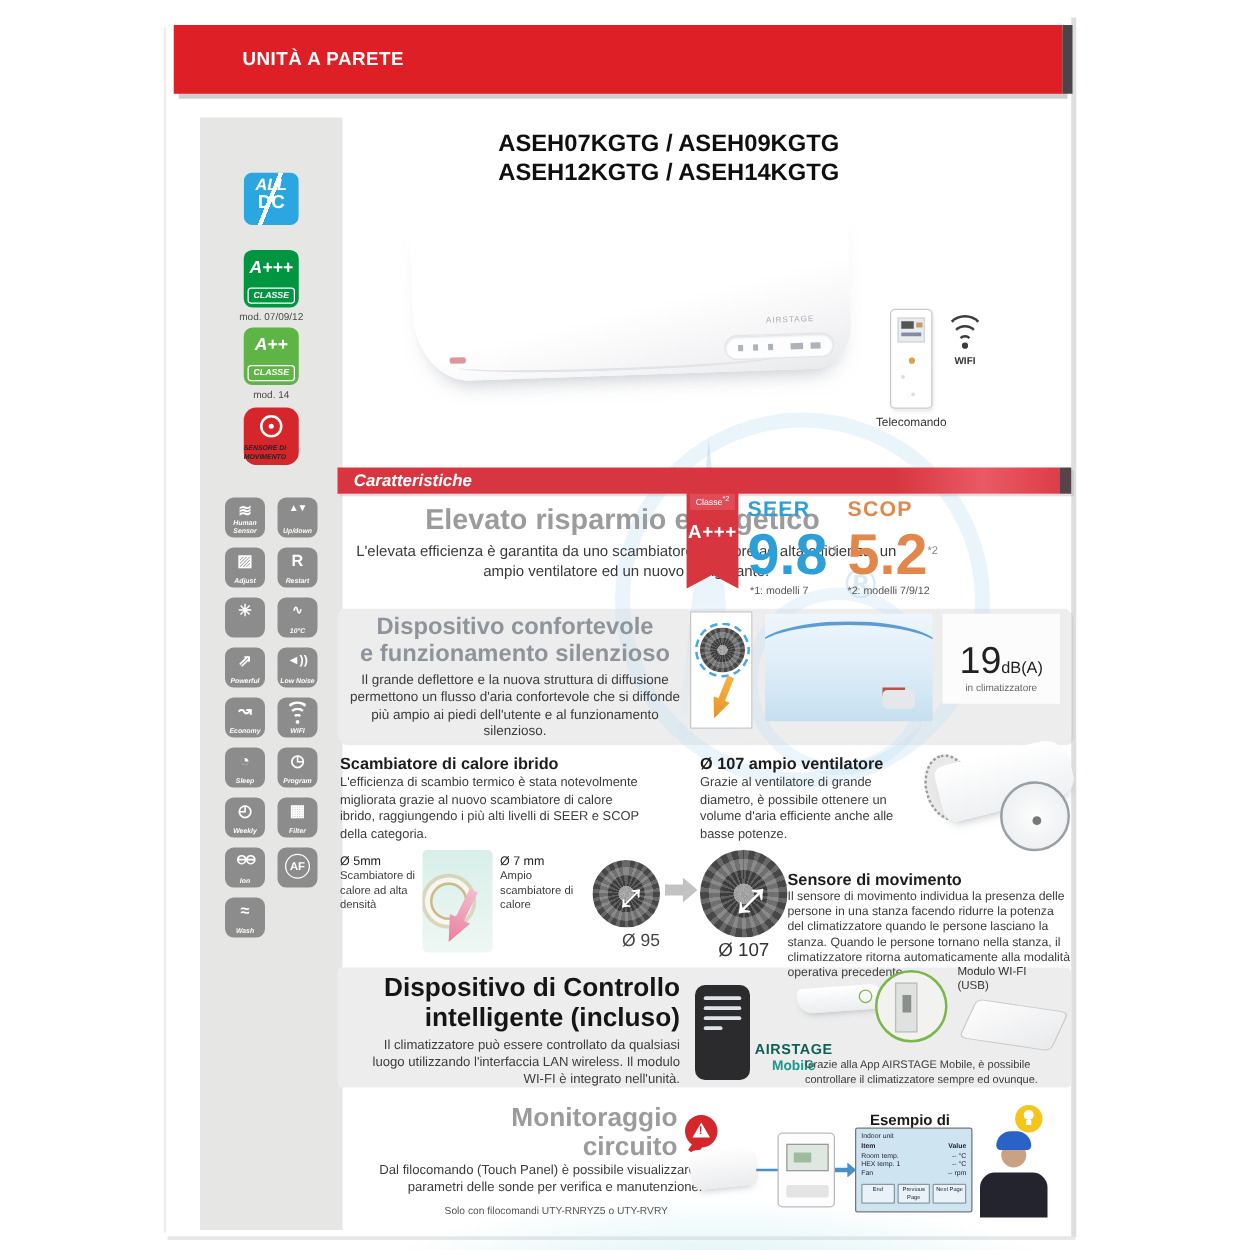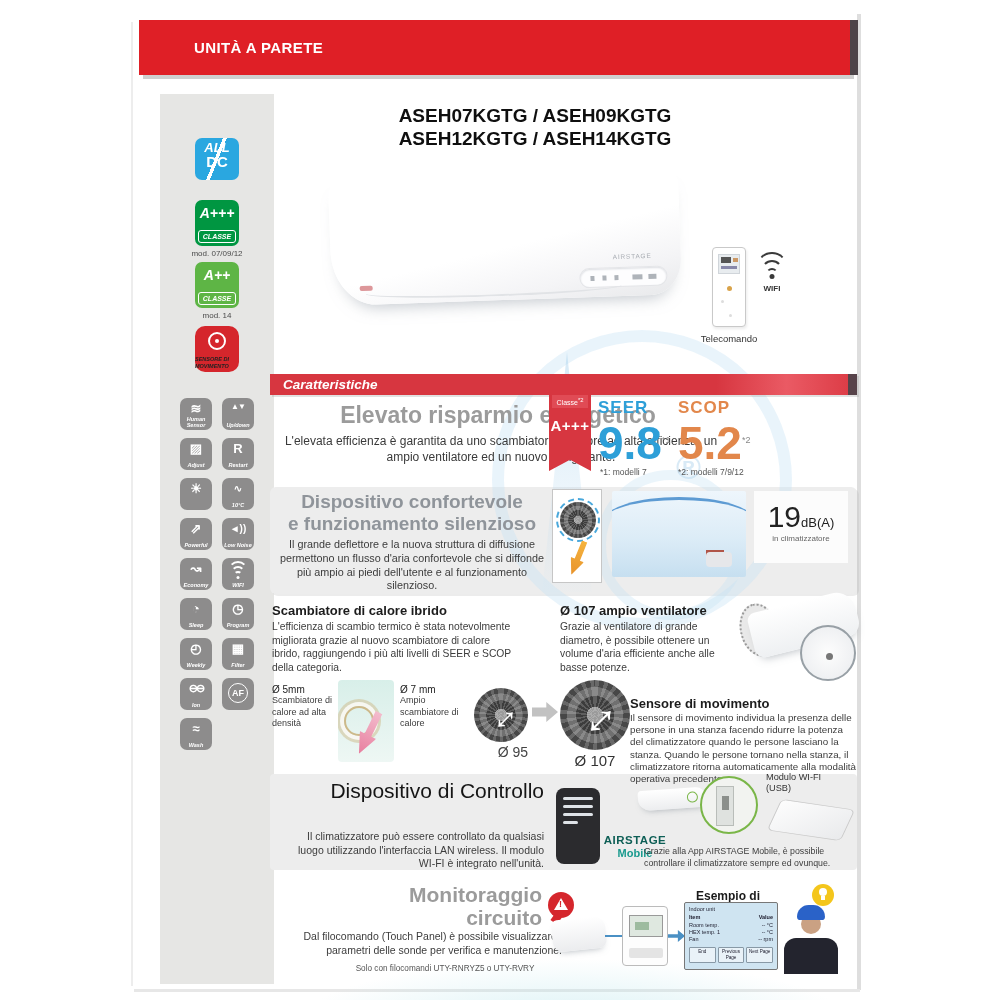--- a/index.html
+++ b/index.html
@@ -128,21 +128,21 @@
   .v-fan::after{content:"";position:absolute;inset:-4px;border:2px dashed #49a8dc;border-radius:50%}
   .oarrow{position:absolute;left:18px;top:50px;width:14px;height:36px;
     background:linear-gradient(#f5b43f,#e8932b);
     clip-path:polygon(30% 0,70% 0,70% 55%,100% 55%,50% 100%,0 55%,30% 55%);transform:rotate(22deg)}
   .v-room{left:612px;top:491px;width:134px;height:86px;border-radius:2px;overflow:hidden;
     background:linear-gradient(180deg,#eef6fc 0%,#dcecf7 55%,#c6dff0 100%)}
   .v-room::before{content:"";position:absolute;left:-8px;top:6px;width:150px;height:44px;
     border-top:3px solid #5d9bd3;border-radius:50%}
   .v-room::after{content:"";position:absolute;right:14px;bottom:10px;width:26px;height:15px;
     background:#e6e7ea;border-radius:4px;box-shadow:-4px -6px 0 -4px #b05548}
-  .v-db{left:754px;top:491px;width:94px;height:72px;background:#fcfcfc;text-align:center;padding-top:12px}
+  .v-db{left:754px;top:491px;width:94px;height:72px;background:#fcfcfc;text-align:center;padding-top:24px}
   .v-db .big{font-size:30px;color:#222;line-height:28px}
   .v-db .unit{font-size:13px;color:#222}
   .v-db .note{display:block;font-size:8px;color:#666;margin-top:3px}
 
   
   .h3{font-size:13px;font-weight:bold;color:#1c1c1c}
   .x-h{left:272px;top:603px}
   .x-b{left:272px;top:620px;width:246px;font-size:10.3px;color:#3c3c3c;line-height:13.5px}
   .f-h{left:560px;top:603px}
   .f-b{left:560px;top:620px;width:172px;font-size:10.3px;color:#3c3c3c;line-height:13.5px}
@@ -172,21 +172,21 @@
   .fan-s .fan-arrow{font-size:34px}.fan-l .fan-arrow{font-size:46px}
   .lab-95{left:474px;top:744px;width:54px;text-align:right;font-size:14px;color:#444}
   .lab-107{left:556px;top:752px;width:78px;text-align:center;font-size:15px;color:#333}
   .garrow{left:532px;top:702px;width:26px;height:20px;background:#c2c2c2;
     clip-path:polygon(0 28%,55% 28%,55% 0,100% 50%,55% 100%,55% 72%,0 72%)}
   .mo-h{left:630px;top:696px}
   .mo-b{left:630px;top:712px;width:228px;font-size:9.8px;color:#3c3c3c;line-height:12.2px}
 
   
   .c-bg{left:270px;top:774px;width:587px;height:96px;background:#ededed;border-radius:4px}
-  .c-title{left:282px;top:779px;width:262px;text-align:right;font-size:21px;font-weight:normal;color:#151515;line-height:24px}
+  .c-title{left:282px;top:779px;width:262px;text-align:right;font-size:21px;font-weight:bold;color:#151515;line-height:24px}
   .c-body{left:282px;top:830px;width:262px;text-align:right;font-size:10.5px;color:#3c3c3c;line-height:13.5px}
   .phone{left:556px;top:788px;width:44px;height:76px;background:#2b2b2e;border-radius:8px;padding:4px 3px}
   .phone .scr{width:100%;height:100%;background:#f4f6f8;border-radius:5px}
   .phone .scr i{display:block;height:3px;background:#dfe3e8;margin:5px 4px 0;border-radius:2px}
   .wifi-red{left:562px;top:769px;width:32px;height:22px;color:#d5262c}
   .wifi-red .a1{width:9px;height:5px;bottom:4px}.wifi-red .a2{width:17px;height:9px;bottom:6px}
   .wifi-red .a3{width:25px;height:13px;bottom:8px}.wifi-red .dot{width:4px;height:4px;bottom:0}
   .applogo{left:598px;top:834px;width:74px;text-align:center}
   .applogo .an{display:block;font-size:11.5px;font-weight:bold;color:#0e5f56;letter-spacing:.5px}
   .applogo .as{display:block;font-size:11px;font-weight:bold;color:#199a8e;margin-top:1px}
@@ -454,20 +454,21 @@
       <span class="fan-arrow">↔</span>
     </div>
   <div class="abs lab-95 z2">Ø 95</div>
   <div class="abs lab-107 z2">Ø 107</div>
   <div class="abs h3 mo-h z2">Sensore di movimento</div>
   <div class="abs mo-b z2">Il sensore di movimento individua la presenza delle persone in una stanza facendo ridurre la potenza del climatizzatore quando le persone lasciano la stanza. Quando le persone tornano nella stanza, il climatizzatore ritorna automaticamente alla modalità operativa precedente.</div>
 
   <div class="abs c-bg"></div>
   <div class="abs c-title z2">
     <div>Dispositivo di Controllo</div>
+    <div>intelligente (incluso)</div>
   </div>
   <div class="abs c-body z2">Il climatizzatore può essere controllato da qualsiasi luogo utilizzando l'interfaccia LAN wireless. Il modulo WI-FI è integrato nell'unità.</div>
   <div class="abs wifi wifi-red z2">
       <i class="a3"></i>
       <i class="a2"></i>
       <i class="a1"></i>
       <i class="dot"></i>
     </div>
   <div class="abs phone z2"><span class="scr"><i></i><i></i><i></i><i style="width:40%"></i></span></div>
   <div class="abs applogo z2">

